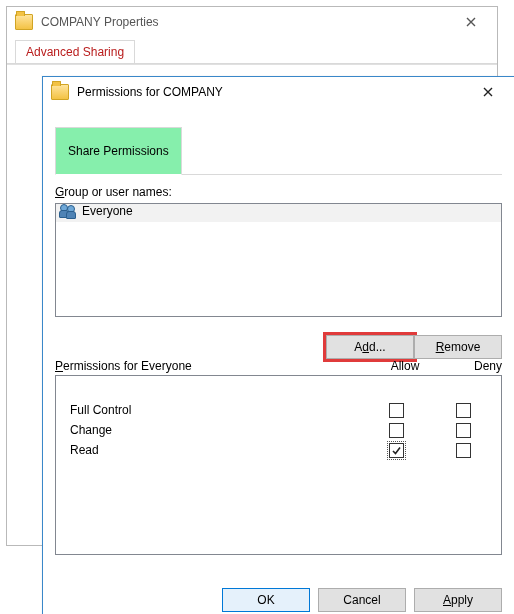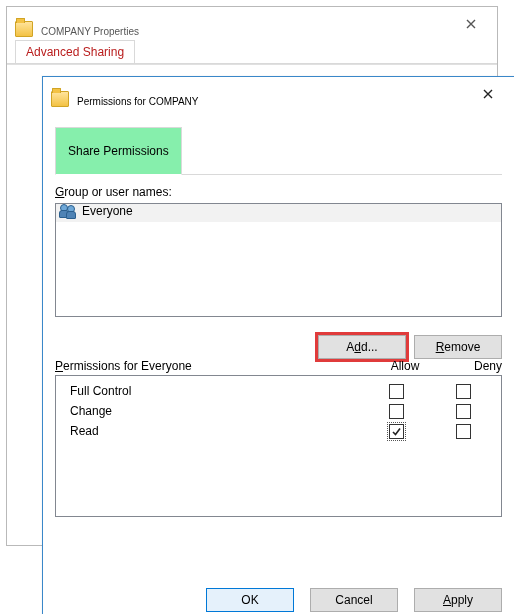--- a/index.html
+++ b/index.html
@@ -1,20 +1,20 @@
 <!DOCTYPE html>
 <html><head>
 <meta charset="utf-8">
 <style>
   html,body{margin:0;padding:0;font-family:"Segoe UI",Tahoma,sans-serif;font-size:12px;color:#000;background:#fff}
   .canvas{position:relative;width:514px;height:614px;overflow:hidden}
 
   
   .win-props{position:absolute;left:6px;top:6px;width:490px;height:538px;background:#fff;border:1px solid #b9b9b9}
-  .title-row{height:30px;display:flex;align-items:flex-end;padding:0 8px;color:#555;font-size:10px}
+  .title-row{height:30px;display:flex;align-items:center;padding:0 8px;color:#555;font-size:12px}
   .folder-ico{width:16px;height:14px;background:linear-gradient(#ffe49c,#f3c244);border:1px solid #d1a424;border-radius:1px;position:relative;margin-right:8px}
   .folder-ico:before{content:"";position:absolute;left:0;top:-4px;width:7px;height:4px;background:#f3c244;border:1px solid #d1a424;border-bottom:none;border-radius:1px 1px 0 0}
   .title-close{margin-left:auto;width:36px;height:26px;display:flex;align-items:center;justify-content:center;color:#555}
   .title-close svg{width:10px;height:10px;stroke:#555;stroke-width:1.4;fill:none}
 
   .tabstrip{height:26px;display:flex;align-items:flex-end;padding:0 8px;border-bottom:1px solid #d9d9d9;color:#555}
   .ghost-tab{padding:4px 10px;border:1px solid #d9d9d9;border-bottom:none;background:#fff;color:#b91c1c}
 
   .tabstrip2{height:22px;border-top:1px solid #e0e0e0}
 
@@ -32,39 +32,39 @@
   .underline{text-decoration:underline}
 
   .listbox{border:1px solid #828790;height:112px;background:#fff}
   .listrow{display:flex;align-items:flex-start;height:18px;padding:0 4px;background:#f2f2f2}
   .grp-ico{width:16px;height:14px;margin-right:6px;position:relative}
   .grp-ico .h{position:absolute;width:6px;height:6px;border-radius:50%;background:#6fa8d8;border:1px solid #2b5f8e}
   .grp-ico .b{position:absolute;width:8px;height:6px;border-radius:3px 3px 1px 1px;background:#4f83b5;border:1px solid #2b5f8e}
   .grp-ico .h1{left:0;top:0}.grp-ico .b1{left:-1px;top:6px}
   .grp-ico .h2{left:7px;top:1px}.grp-ico .b2{left:6px;top:7px}
 
-  .btn-row{display:flex;justify-content:flex-end;gap:8px;margin-top:18px}
+  .btn-row{display:flex;justify-content:flex-end;margin-top:18px}
   .btn{width:86px;height:22px;background:#e1e1e1;border:1px solid #adadad;display:flex;align-items:center;justify-content:center;cursor:default}
   .btn.focus{outline:3px solid #e03b3b;outline-offset:0px}
 
   .perm-grid-lbl{display:flex;}
   .perm-grid-lbl .l1{flex:1}
   .perm-grid-lbl .l2{width:74px;text-align:center}
   .perm-grid-lbl .l3{width:60px;text-align:right}
 
-  .perm-grid{border:1px solid #828790;height:130px;padding:5px 8px;margin-top:2px}
+  .perm-grid{border:1px solid #828790;height:130px;padding:24px 8px;margin-top:2px}
   .prow{display:flex;align-items:center;height:20px}
   .prow .pn{flex:1;padding-left:6px}
   .prow .pc{width:74px;display:flex;justify-content:center}
   .prow .pd{width:60px;display:flex;justify-content:center}
   .cb{width:13px;height:13px;border:1px solid #333;background:#fff;display:flex;align-items:center;justify-content:center}
   .cb.dotted{outline:1px dotted #555;outline-offset:1px}
   .cb svg{width:11px;height:11px;stroke:#222;stroke-width:1.6;fill:none}
 
-  .dlg-btns{position:absolute;left:0;right:0;bottom:10px;display:flex;justify-content:flex-end;gap:16px;padding:0 12px}
+  .dlg-btns{position:absolute;left:0;right:0;bottom:10px;display:flex;justify-content:flex-end;gap:8px;padding:0 12px}
   .btn.primary{border:1px solid #0078d7;background:#e5f1fb}
 </style>
 </head>
 <body>
 
 <div class="canvas">
 
   <div class="win-props">
     <div class="title-row">
       <span class="folder-ico"></span>

